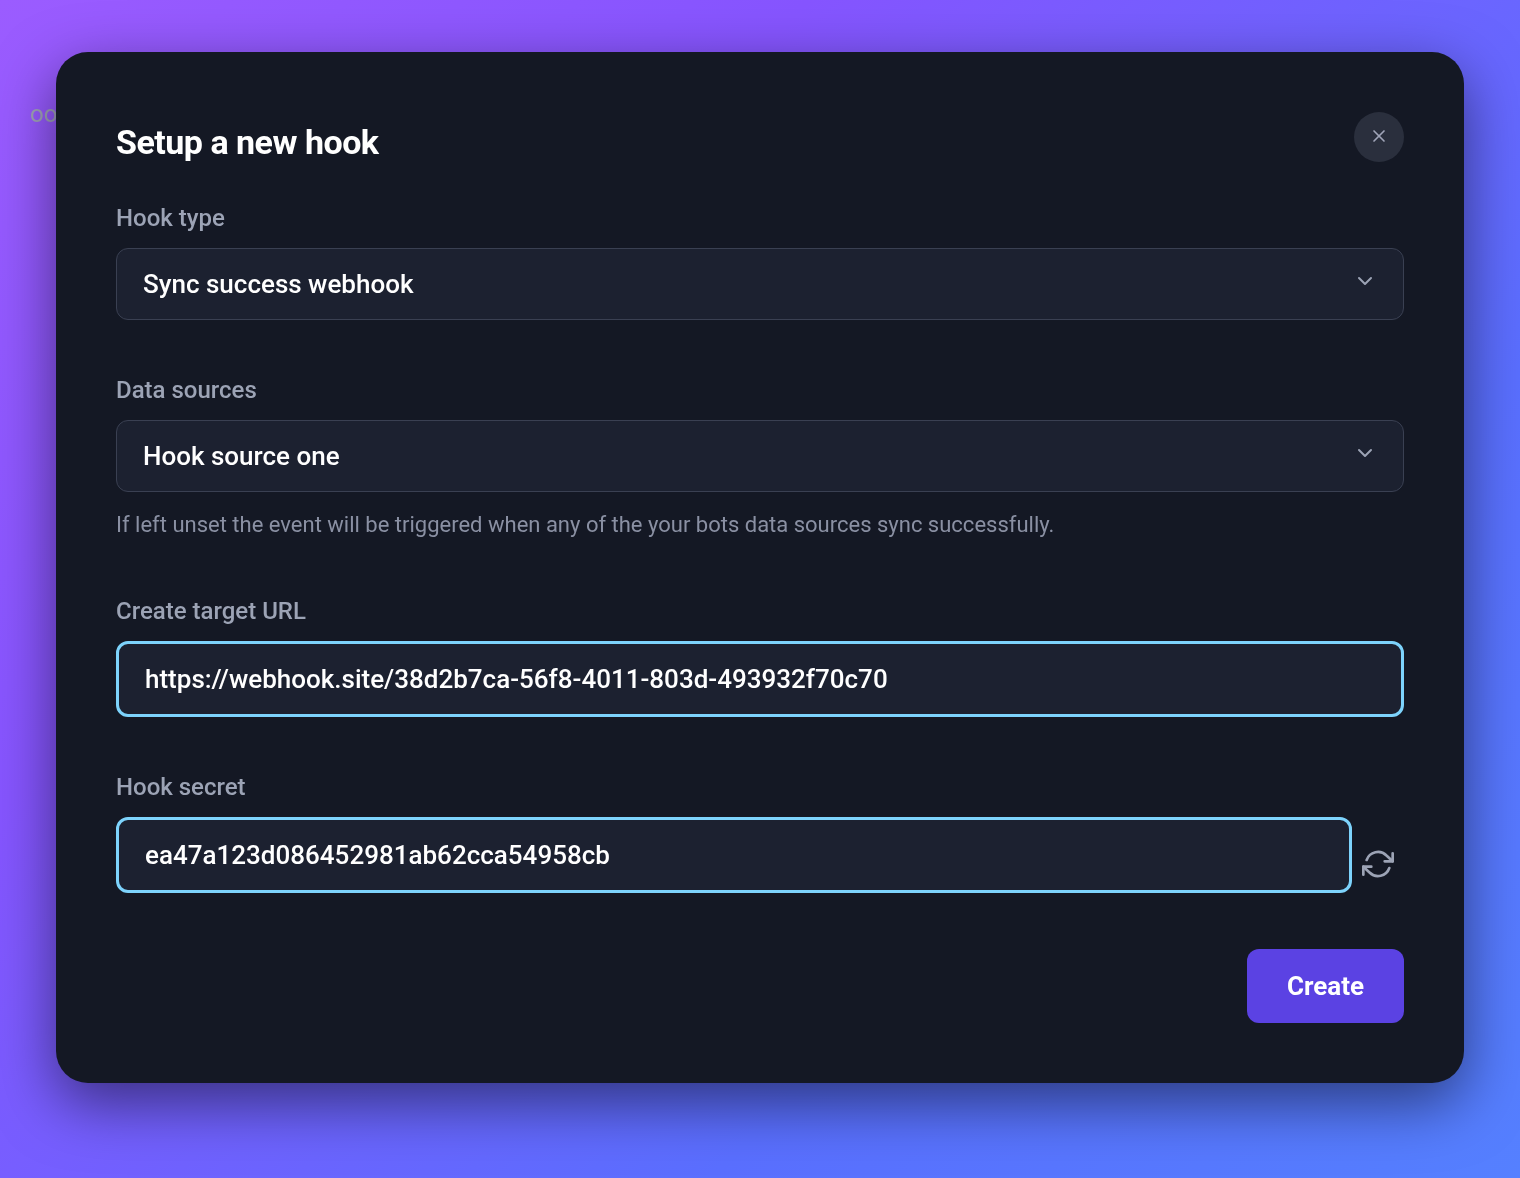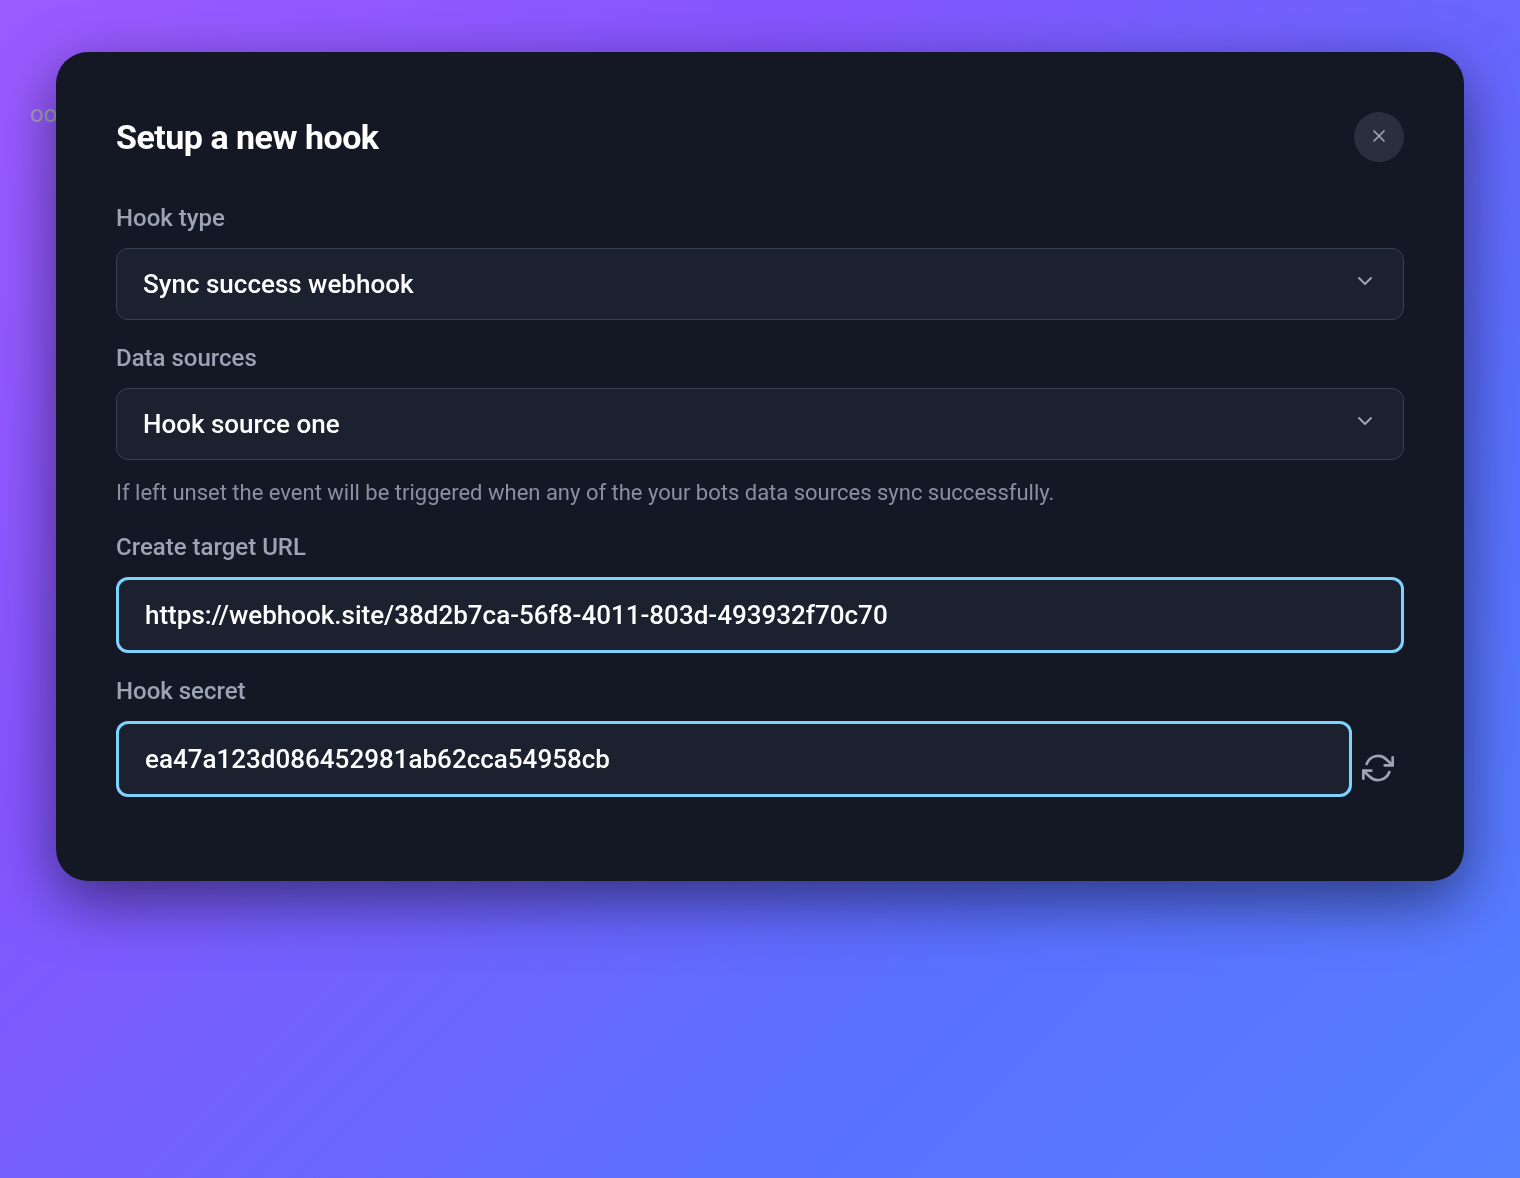--- a/index.html
+++ b/index.html
@@ -37,21 +37,21 @@
       right: 56px;
       background: #141824;
       border-radius: 32px;
       padding: 60px;
       box-shadow: 0 20px 60px rgba(0, 0, 0, 0.5);
     }
     
     .modal-header {
       display: flex;
       justify-content: space-between;
-      align-items: center;
+      align-items: flex-end;
       margin-bottom: 42px;
     }
     
     .modal-title {
       color: #ffffff;
       font-size: 34px;
       font-weight: 700;
       letter-spacing: -0.5px;
     }
     
@@ -67,21 +67,21 @@
       cursor: pointer;
       color: #a0a5b8;
     }
     
     .close-button svg {
       width: 20px;
       height: 20px;
     }
     
     .form-group {
-      margin-bottom: 24px;
+      margin-bottom: 56px;
     }
     
     .form-label {
       display: block;
       color: #9ca3b5;
       font-size: 24px;
       font-weight: 500;
       margin-bottom: 16px;
     }
     
@@ -231,13 +231,16 @@
           <svg viewBox="0 0 24 24" fill="none" stroke="currentColor" stroke-width="2" stroke-linecap="round" stroke-linejoin="round">
             <polyline points="23 4 23 10 17 10"></polyline>
             <polyline points="1 20 1 14 7 14"></polyline>
             <path d="M3.51 9a9 9 0 0 1 14.85-3.36L23 10M1 14l4.64 4.36A9 9 0 0 0 20.49 15"></path>
           </svg>
         </span>
       </button>
     </div>
   </div>
 
+  <div class="modal-footer">
+    <button class="create-button">Create</button>
+  </div>
 </div>
 
 </body></html>

